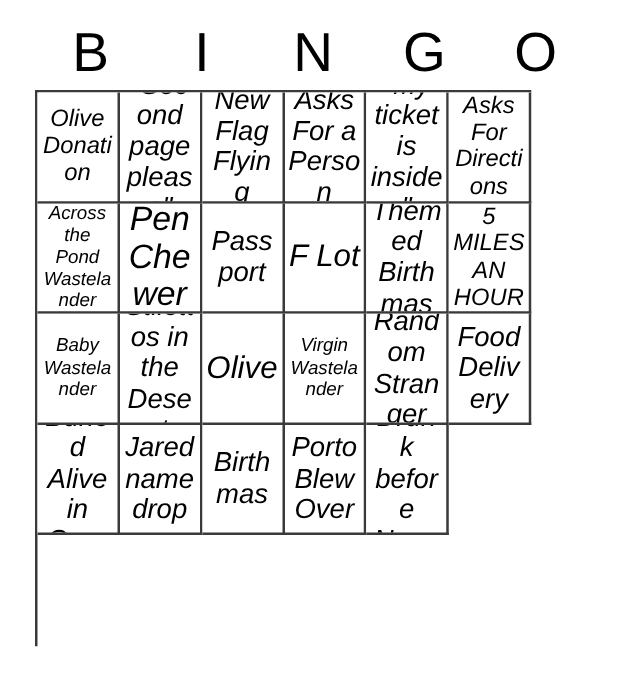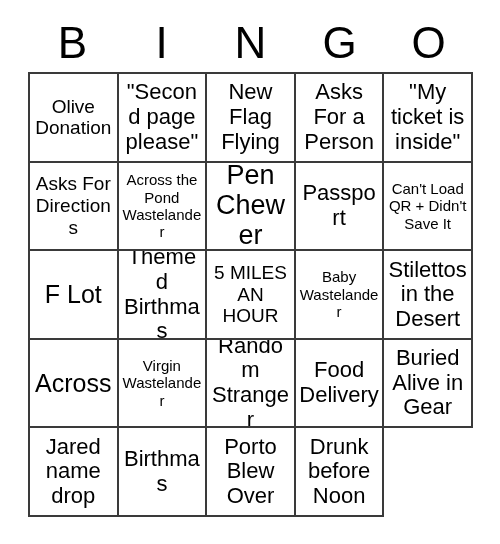--- a/index.html
+++ b/index.html
@@ -42,28 +42,29 @@
     font-weight: 400;
     letter-spacing: 0;
     color: #000;
   }
 
   
   #grid {
     position: absolute;
     left: 28px;
     top: 72px;
-    width: 445px;
+    width: 397px;
     height: 445px;
     box-sizing: border-box;
     border-top: 2px solid #3a3a3a;
     border-left: 2px solid #3a3a3a;
     display: grid;
-    grid-template-columns: repeat(5, 1fr);
+    grid-template-columns: repeat(6, 1fr);
     grid-template-rows: repeat(5, 1fr);
+    font-style: italic;
   }
   .cell {
     box-sizing: border-box;
     border-right: 2px solid #3a3a3a;
     border-bottom: 2px solid #3a3a3a;
     display: flex;
     align-items: center;
     justify-content: center;
     text-align: center;
     padding: 2px 3px;
@@ -118,42 +119,39 @@
     </div>
     <div class="cell sz-sm">
       <span class="cell-text">Across the Pond Wastelander</span>
     </div>
     <div class="cell sz-xl">
       <span class="cell-text">Pen Chewer</span>
     </div>
     <div class="cell sz-lg">
       <span class="cell-text">Passport</span>
     </div>
-    <div class="cell sz-sm">
-      <span class="cell-text">Can't Load QR + Didn't Save It</span>
-    </div>
 
     <div class="cell sz-xxl">
       <span class="cell-text">F Lot</span>
     </div>
     <div class="cell sz-lg">
       <span class="cell-text">Themed Birthmas</span>
     </div>
     <div class="cell sz-md">
       <span class="cell-text">5 MILES AN HOUR</span>
     </div>
     <div class="cell sz-sm">
       <span class="cell-text">Baby Wastelander</span>
     </div>
     <div class="cell sz-lg">
       <span class="cell-text">Stilettos in the Desert</span>
     </div>
 
     <div class="cell sz-xxl">
-      <span class="cell-text">Across</span>
+      <span class="cell-text">Olive</span>
     </div>
     <div class="cell sz-sm">
       <span class="cell-text">Virgin Wastelander</span>
     </div>
     <div class="cell sz-lg">
       <span class="cell-text">Random Stranger</span>
     </div>
     <div class="cell sz-lg">
       <span class="cell-text">Food Delivery</span>
     </div>

